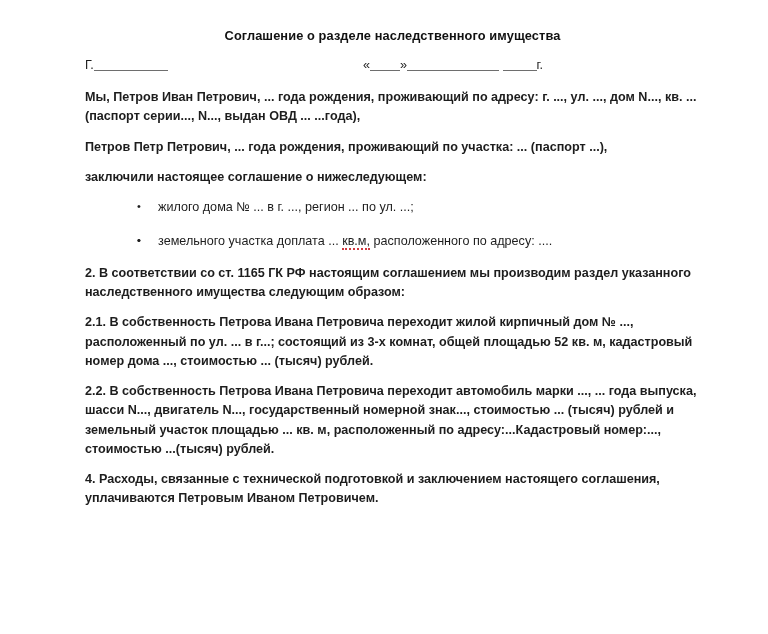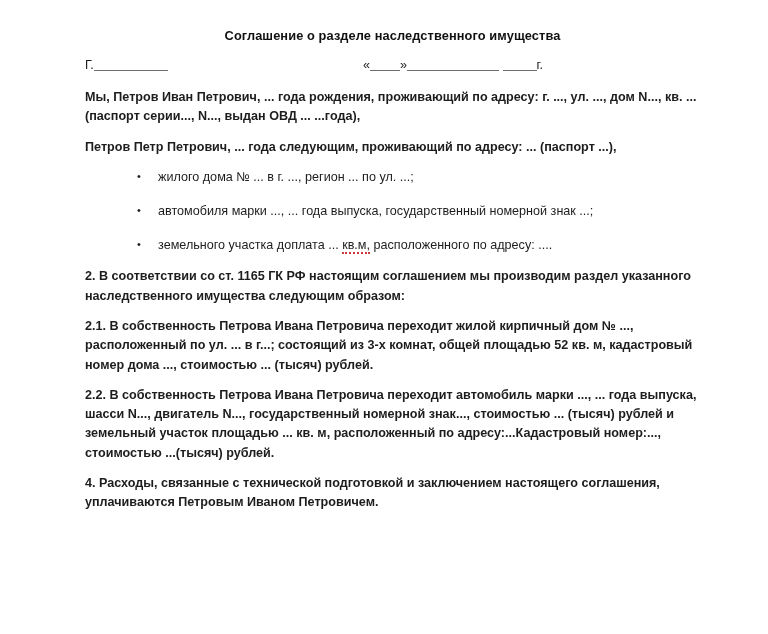--- a/index.html
+++ b/index.html
@@ -100,32 +100,32 @@
 
   <h1 class="doc-title">Соглашение о разделе наследственного имущества</h1>
 
   <div class="header-line">
     <span class="city-field"><span>Г.</span><span class="rule rule-city"></span></span>
     <span class="date-field"><span>«</span><span class="rule rule-day"></span><span>»</span><span class="rule rule-month"></span> <span class="rule rule-year"></span><span>г.</span></span>
   </div>
 
   <p class="para">Мы, Петров Иван Петрович, ... года рождения, проживающий по адресу: г. ..., ул. ..., дом N..., кв. ...(паспорт серии..., N..., выдан ОВД ... ...года),</p>
 
-  <p class="para">Петров Петр Петрович, ... года следующим, проживающий по адресу: ... (паспорт ...),</p>
+  <p class="para">Петров Петр Петрович, ... года рождения, проживающий по участка: ... (паспорт ...),</p>
 
+  <p class="para">заключили настоящее соглашение о нижеследующем:</p>
 
 
   <ul class="items">
     <li>
       <span class="bullet">•</span>
       <span>жилого дома № ... в г. ..., регион ... по ул. ...;</span>
     </li>
     <li>
       <span class="bullet">•</span>
-      <span>автомобиля марки ..., ... года выпуска, государственный номерной знак ...;</span>
     </li>
     <li>
       <span class="bullet">•</span>
       <span>земельного участка доплата ... </span><span class="spell">кв.м,</span><span> расположенного по адресу: ....</span>
     </li>
   </ul>
 
   <p class="para">2. В соответствии со ст. 1165 ГК РФ настоящим соглашением мы производим раздел указанного наследственного имущества следующим образом:</p>
 
   <p class="para">2.1. В собственность Петрова Ивана Петровича переходит жилой кирпичный дом № ..., расположенный по ул. ... в г...; состоящий из 3-х комнат, общей площадью 52 кв. м, кадастровый номер дома ..., стоимостью ... (тысяч) рублей.</p>

